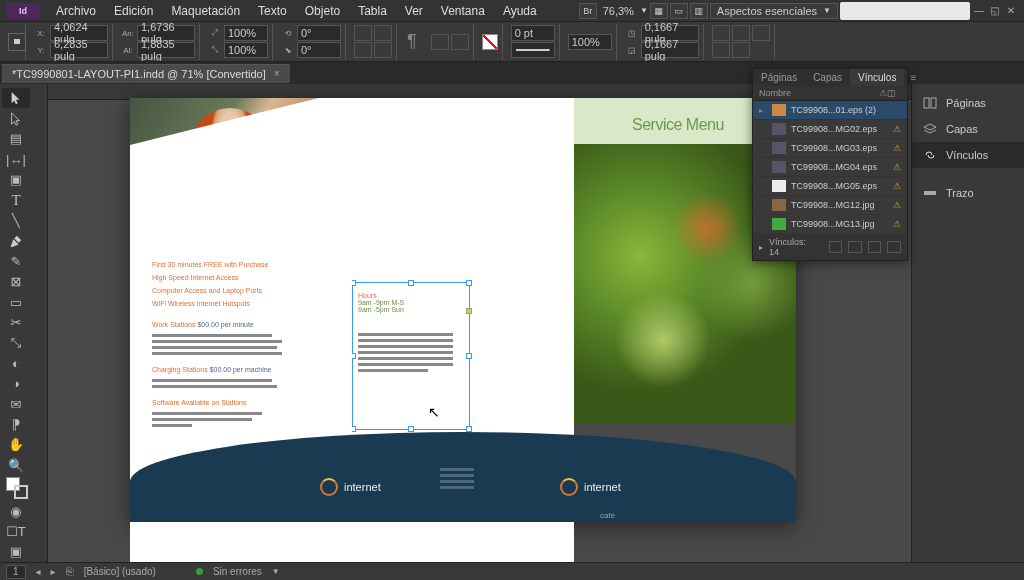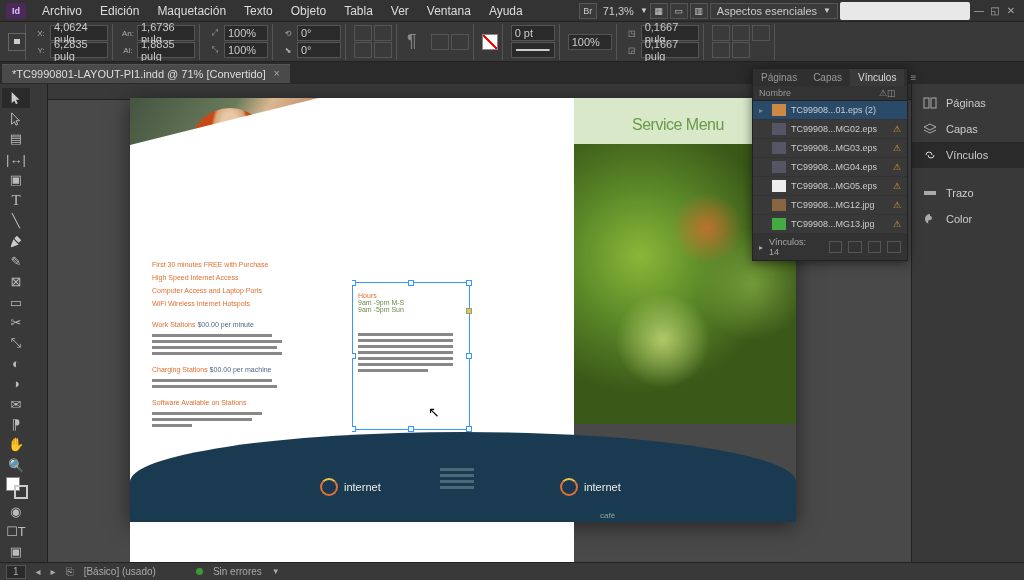--- a/index.html
+++ b/index.html
@@ -1,20 +1,20 @@
 <!DOCTYPE html>
 <html><head>
 <meta charset="utf-8">
 <style>
 * { margin: 0; padding: 0; box-sizing: border-box; font-family: "Segoe UI", Tahoma, sans-serif; }
 body { background: #2a2a2a; width: 1024px; height: 580px; overflow: hidden; color: #ccc; font-size: 11px; position: relative; }
 
 
 .menubar { background: #333; height: 22px; display: flex; align-items: center; padding-left: 6px; gap: 2px; border-bottom: 1px solid #222; }
-.id-logo { width: 20px; height: 16px; background: #4b2a5a; color: #e0c0ff; font-size: 9px; font-weight: bold; display: flex; align-items: center; justify-content: center; border-radius: 2px; margin-right: 6px; }
+.id-logo { width: 34px; height: 16px; background: #4b2a5a; color: #e0c0ff; font-size: 9px; font-weight: bold; display: flex; align-items: center; justify-content: center; border-radius: 2px; margin-right: 6px; }
 .menu-item { padding: 3px 8px; color: #ddd; font-size: 12px; cursor: pointer; }
 .menu-right { margin-left: auto; display: flex; align-items: center; gap: 2px; padding-right: 6px; }
 .menu-ico { width: 18px; height: 16px; background: #3a3a3a; border: 1px solid #555; display: flex; align-items: center; justify-content: center; font-size: 9px; }
 .zoom-disp { font-size: 11px; color: #ccc; padding: 0 4px; }
 .workspace-dd { background: #3a3a3a; border: 1px solid #555; padding: 1px 6px; font-size: 11px; display: flex; align-items: center; gap: 6px; }
 .search-box { background: #e8e8e8; width: 130px; height: 18px; border-radius: 2px; }
 .win-ctrl { width: 14px; height: 12px; color: #aaa; font-size: 10px; display: flex; align-items: center; justify-content: center; }
 
 
 .controlbar { background: #393939; height: 40px; border-bottom: 1px solid #222; display: flex; align-items: center; padding: 2px 4px; gap: 4px; overflow: hidden; }
@@ -116,21 +116,21 @@
   <div class="menu-item">Edición</div>
   <div class="menu-item">Maquetación</div>
   <div class="menu-item">Texto</div>
   <div class="menu-item">Objeto</div>
   <div class="menu-item">Tabla</div>
   <div class="menu-item">Ver</div>
   <div class="menu-item">Ventana</div>
   <div class="menu-item">Ayuda</div>
   <div class="menu-right">
     <div class="menu-ico">Br</div>
-    <div class="zoom-disp">71,3%</div>
+    <div class="zoom-disp">76,3%</div>
     <span style="font-size:8px">▼</span>
     <div class="menu-ico">▦</div>
     <div class="menu-ico">▭</div>
     <div class="menu-ico">▥</div>
     <div class="workspace-dd">
       <span>Aspectos esenciales</span>
         <span style="font-size:8px">▼</span>
     </div>
     <div class="search-box"></div>
     <div class="win-ctrl">—</div>
@@ -423,28 +423,20 @@
       </div>
     <div class="panel-sep"></div>
     <div class="panel-btn">
         <span class="panel-ico">
           <svg viewBox="0 0 14 12">
             <rect x="1" y="4" width="12" height="4" fill="#aaa"></rect>
           </svg>
         </span>
         <span>Trazo</span>
       </div>
-    <div class="panel-btn">
-        <span class="panel-ico">
-          <svg viewBox="0 0 14 12">
-            <path d="M7 1a5 5 0 100 10 2 2 0 010-4 2 2 0 000-4" fill="#aaa"></path>
-          </svg>
-        </span>
-        <span>Color</span>
-      </div>
     <div class="panel-sep"></div>
   </div>
 </div>
 
 <div class="links-panel">
   <div class="lp-tabs">
     <div class="lp-tab">Páginas</div>
     <div class="lp-tab">Capas</div>
     <div class="lp-tab active">Vínculos</div>
     <div style="margin-left:auto;padding:3px 6px;color:#888;cursor:pointer">≡</div>

